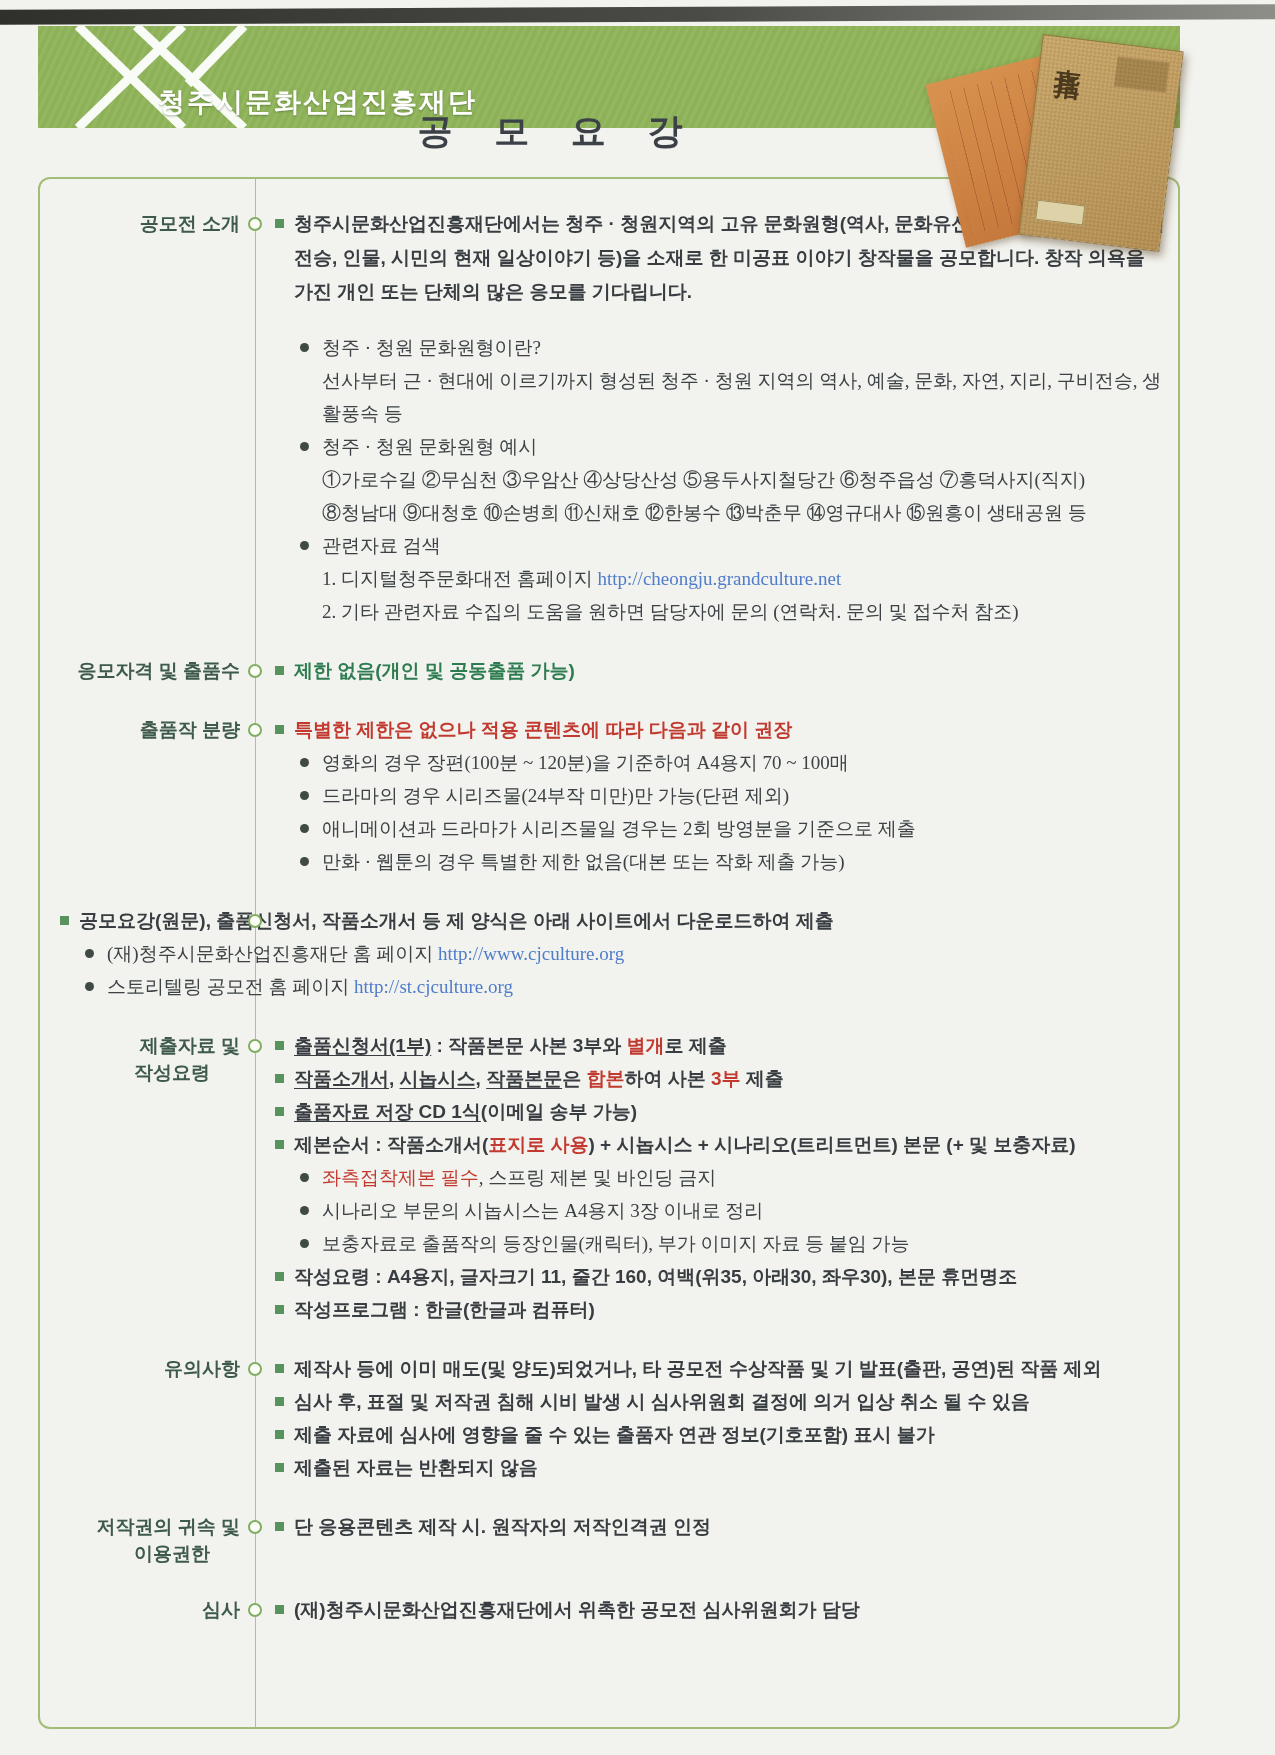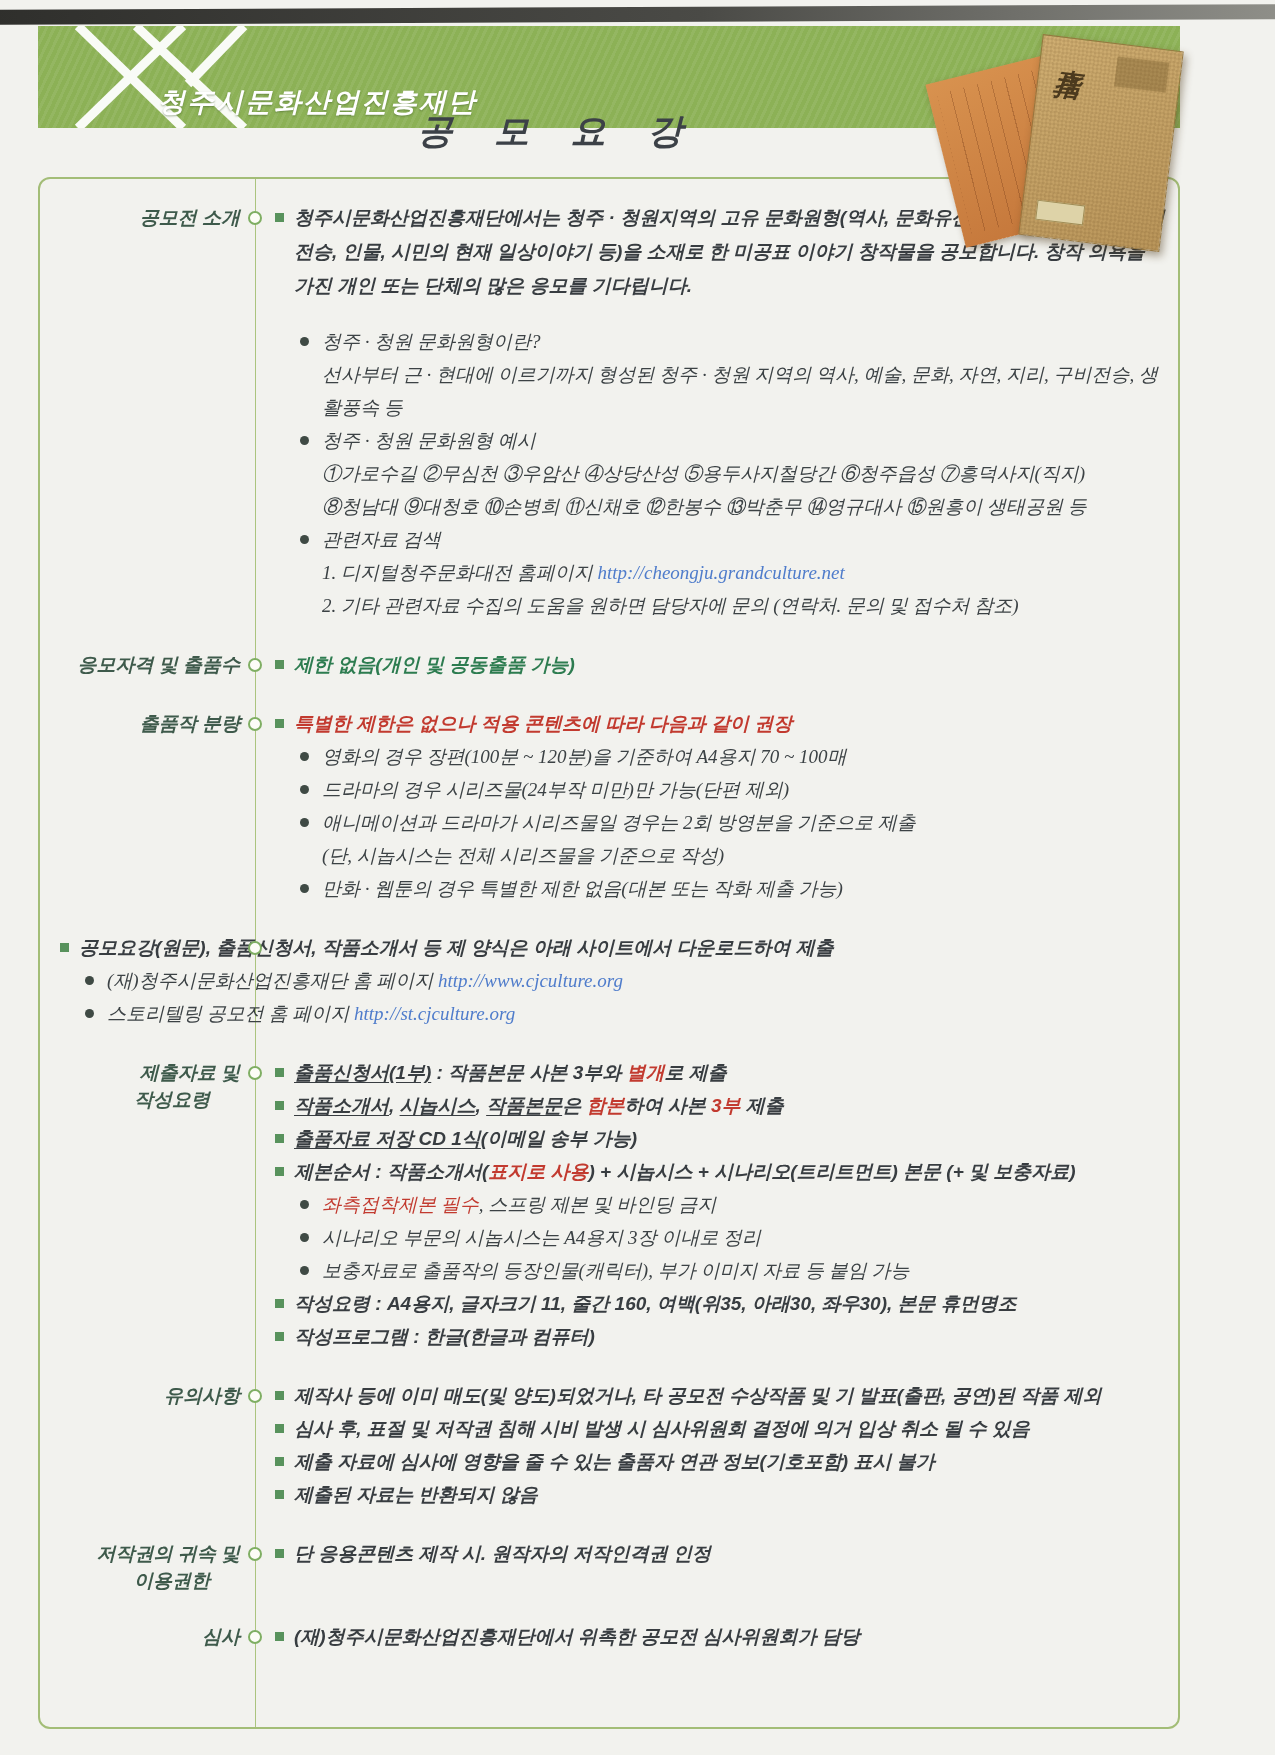--- a/index.html
+++ b/index.html
@@ -1,17 +1,17 @@
 <!DOCTYPE html>
 <html><head>
 <meta charset="utf-8">
 <style>
   html,body{margin:0;padding:0;background:#cfcfca;}
   .page{position:relative;width:1275px;height:1755px;margin:0 auto;background:#f2f2ee;overflow:hidden;
-        font-family:"Liberation Sans",sans-serif;color:#393e42;font-style:italic;}
+        font-family:"Liberation Sans",sans-serif;color:#393e42;}
   
   .scan-strip{position:absolute;top:7px;left:-6px;right:-6px;height:15px;
         background:linear-gradient(90deg,#2f2f2c,#4a4a46 55%,#8f8f89);transform:rotate(-0.25deg);}
   
   .banner{position:absolute;left:38px;top:26px;width:1142px;height:102px;overflow:hidden;
         background:repeating-linear-gradient(115deg,rgba(255,255,255,.07) 0 3px,rgba(0,0,0,0) 3px 7px),#8cb156;}
   .logo-svg{position:absolute;left:10px;top:0;}
   .org{position:absolute;left:120px;bottom:8px;color:#ffffff;font-size:27px;font-weight:bold;
         letter-spacing:2px;text-shadow:0 1px 2px rgba(50,80,30,.45);z-index:3;}
   
@@ -30,21 +30,21 @@
   .book-stamp{position:absolute;right:12px;top:12px;width:52px;height:30px;background:rgba(110,82,36,.35);}
   .book-label{position:absolute;left:14px;bottom:16px;width:46px;height:18px;background:#ded3a8;border:1px solid #a08c55;}
   
   .title{position:absolute;top:108px;left:38px;width:1040px;margin:0;text-align:center;
         font-size:35px;font-weight:bold;letter-spacing:16px;color:#3c4147;}
   
   .content-box{position:absolute;top:177px;left:38px;width:1142px;height:1552px;box-sizing:border-box;
         border:2px solid #a3bd77;border-radius:12px;padding-top:20px;overflow:hidden;}
   .divider{position:absolute;left:215px;top:0;bottom:0;width:0;border-left:1px solid #abc47e;}
   .section{position:relative;display:flex;margin-top:26px;}
-  .section:first-child{margin-top:2px;}
+  .section:first-child{margin-top:8px;}
   .label{width:215px;flex-shrink:0;box-sizing:border-box;padding:3px 15px 0 0;text-align:right;
         color:#3e5a4b;font-weight:bold;font-size:19px;line-height:27px;}
   .label div:nth-child(2){padding-right:30px;}
   .marker{position:absolute;left:208px;top:10px;width:10px;height:10px;border-radius:50%;
         background:#fdfdf7;border:2px solid #7fae63;z-index:2;}
   .items{flex:1;min-width:0;padding:0 10px 0 17px;}
   .item{position:relative;padding-left:22px;font-size:19px;line-height:33px;}
   .item.f-sans{font-family:"Liberation Sans",sans-serif;font-weight:600;color:#383d41;}
   .item.f-serif{font-family:"Liberation Serif",serif;font-weight:400;color:#3c4245;}
   .item.dot,.item.ind2{padding-left:50px;}
@@ -121,21 +121,20 @@
         <div class="section">
           <div class="label">
             <div>출품작 분량</div>
           </div>
           <div class="marker"></div>
           <div class="items">
             <div class="item f-sans"><span class="blt sq"></span><span class="red bold">특별한 제한은 없으나 적용 콘텐츠에 따라 다음과 같이 권장</span></div>
             <div class="item f-serif dot"><span class="blt dot"></span><span>영화의 경우 장편(100분 ~ 120분)을 기준하여 A4용지 70 ~ 100매</span></div>
             <div class="item f-serif dot"><span class="blt dot"></span><span>드라마의 경우 시리즈물(24부작 미만)만 가능(단편 제외)</span></div>
             <div class="item f-serif dot"><span class="blt dot"></span><span>애니메이션과 드라마가 시리즈물일 경우는 2회 방영분을 기준으로 제출</span></div>
-            <div class="item f-serif ind2"><span>(단, 시놉시스는 전체 시리즈물을 기준으로 작성)</span></div>
             <div class="item f-serif dot"><span class="blt dot"></span><span>만화 · 웹툰의 경우 특별한 제한 없음(대본 또는 작화 제출 가능)</span></div>
           </div>
         </div>
         <div class="section">
           <div class="marker"></div>
           <div class="items">
             <div class="item f-sans"><span class="blt sq"></span><span class="bold">공모요강(원문), 출품신청서, 작품소개서 등 제 양식은 아래 사이트에서 다운로드하여 제출</span></div>
             <div class="item f-serif dot"><span class="blt dot"></span><span>(재)청주시문화산업진흥재단 홈 페이지 </span><span class="link">http://www.cjculture.org</span></div>
             <div class="item f-serif dot"><span class="blt dot"></span><span>스토리텔링 공모전 홈 페이지 </span><span class="link">http://st.cjculture.org</span></div>
           </div>

